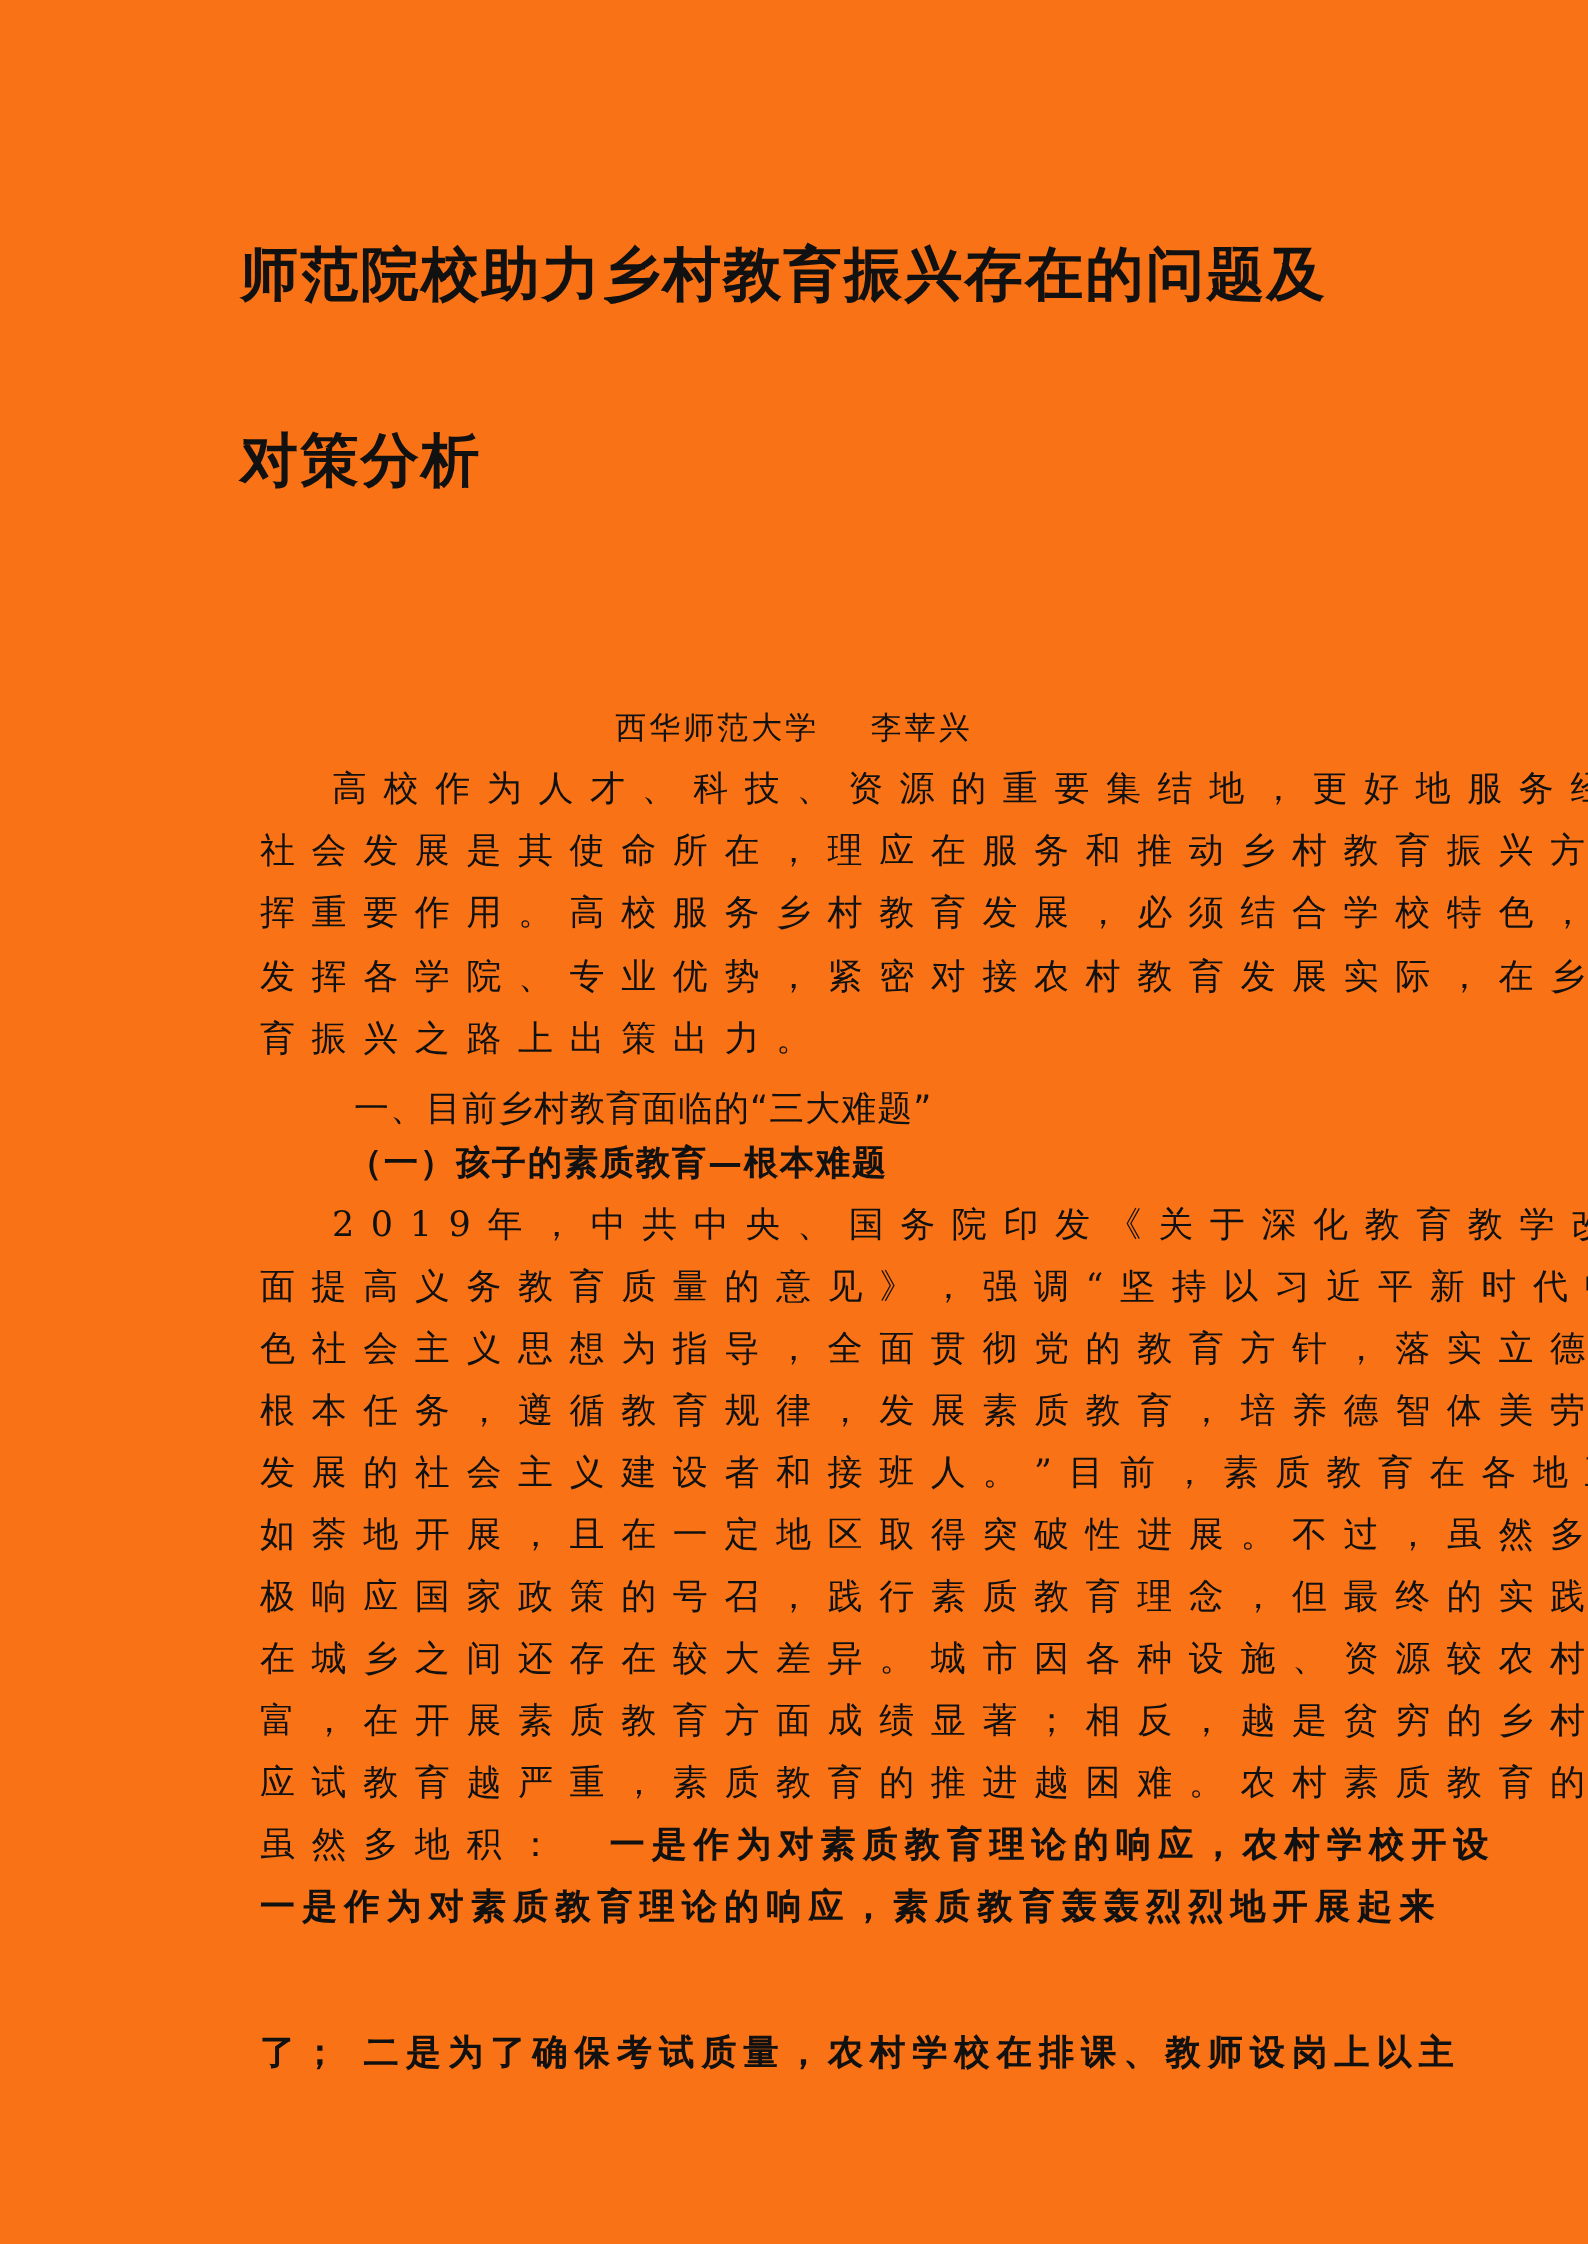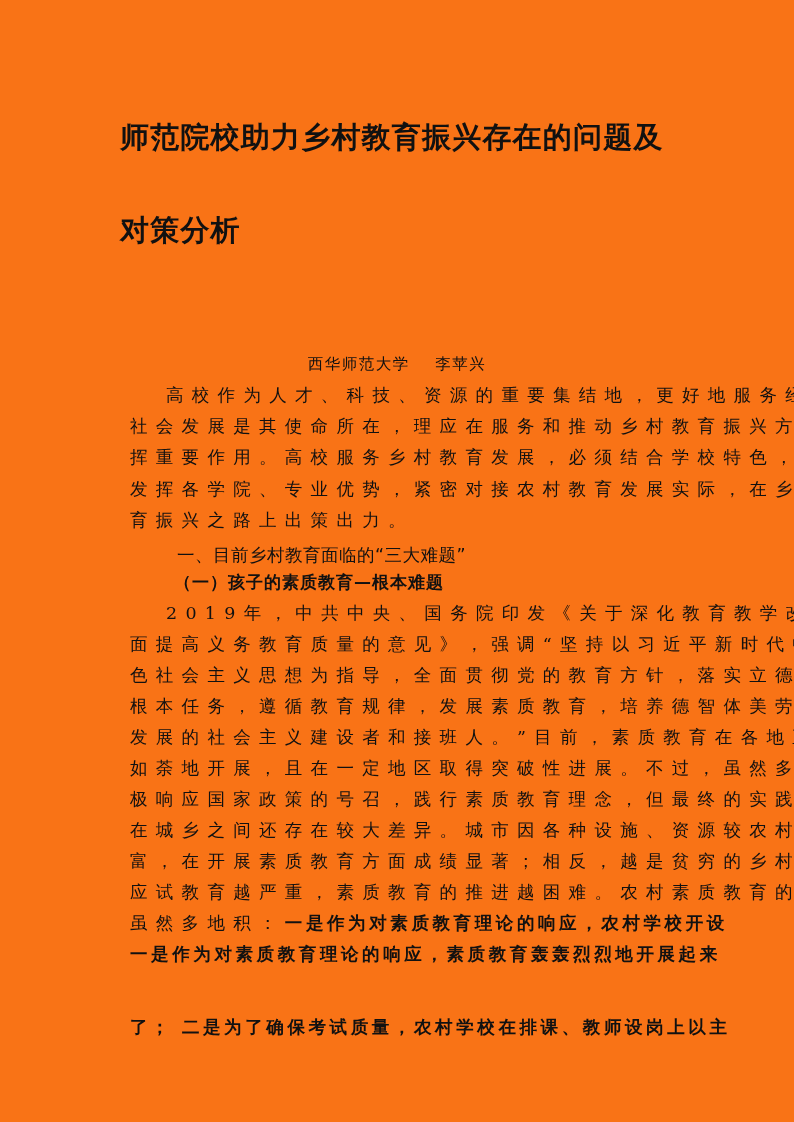--- a/index.html
+++ b/index.html
@@ -77,20 +77,21 @@
       font-size: 17px;
       letter-spacing: 1px;
       line-height: 24px;
       white-space: nowrap;
       color: #111111;
     }
     .bold {
       font-family: Liberation Mono, monospace;
       font-weight: bold;
       letter-spacing: 3.6px;
+      margin-left: 20px;
     }
     .line.allbold {
       font-family: "DejaVu Sans", "Liberation Sans", sans-serif;
       font-weight: bold;
       letter-spacing: 3.6px;
     }
   </style>
 </head>
 <body>
 

